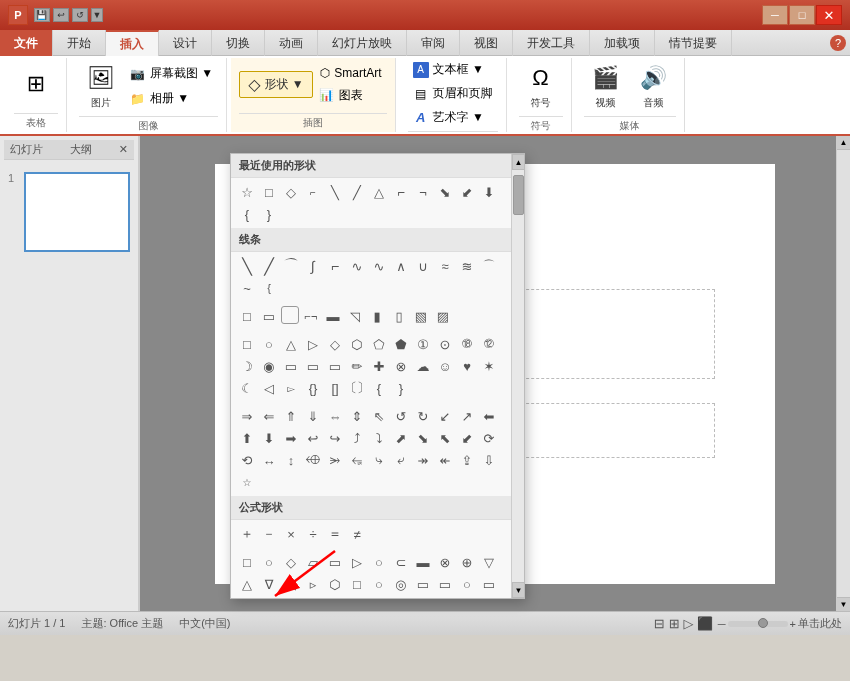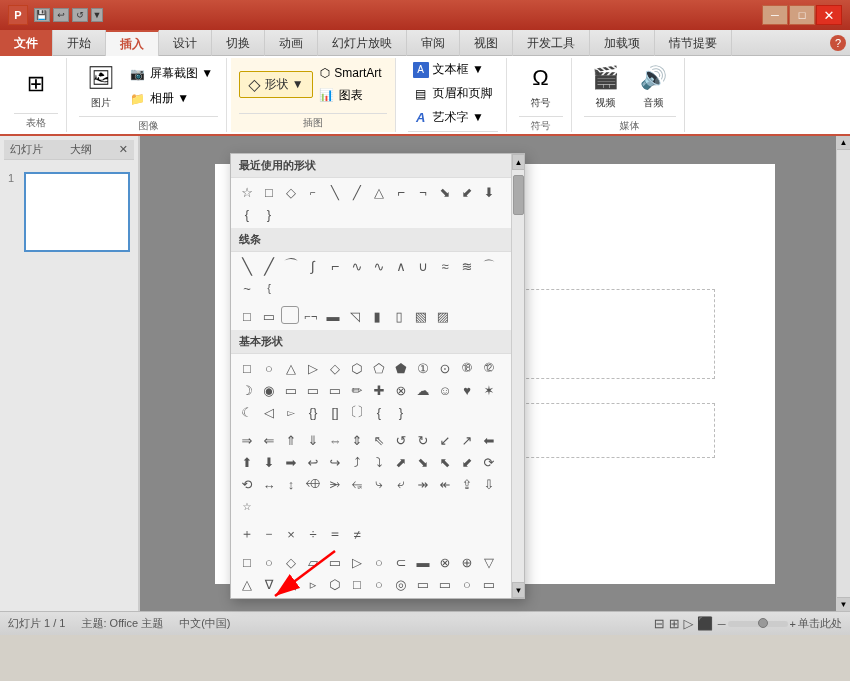--- a/index.html
+++ b/index.html
@@ -292,21 +292,20 @@
           <div class="shape-item" style="font-size:11px; border:1px solid #999; border-radius:3px; width:18px; height:18px;">  </div>
           <div class="shape-item" style="font-size:11px;">⌐¬</div>
           <div class="shape-item">▬</div>
           <div class="shape-item">◹</div>
           <div class="shape-item">▮</div>
           <div class="shape-item">▯</div>
           <div class="shape-item">▧</div>
           <div class="shape-item">▨</div>
         </div>
 
-        <div class="shapes-section-label">基本形状</div>
         <div class="shapes-grid">
           <div class="shape-item">□</div>
           <div class="shape-item">○</div>
           <div class="shape-item">△</div>
           <div class="shape-item">▷</div>
           <div class="shape-item">◇</div>
           <div class="shape-item">⬡</div>
           <div class="shape-item">⬠</div>
           <div class="shape-item">⬟</div>
           <div class="shape-item">①</div>
@@ -369,20 +368,21 @@
           <div class="shape-item">⤷</div>
           <div class="shape-item">⤶</div>
           <div class="shape-item">↠</div>
           <div class="shape-item">↞</div>
 
           <div class="shape-item">⇪</div>
           <div class="shape-item">⇩</div>
           <div class="shape-item" style="font-size:10px;">☆</div>
         </div>
 
+        <div class="shapes-section-label">公式形状</div>
         <div class="shapes-grid">
           <div class="shape-item">＋</div>
           <div class="shape-item">－</div>
           <div class="shape-item">×</div>
           <div class="shape-item">÷</div>
           <div class="shape-item">＝</div>
           <div class="shape-item">≠</div>
         </div>
 
         <div class="shapes-grid">

